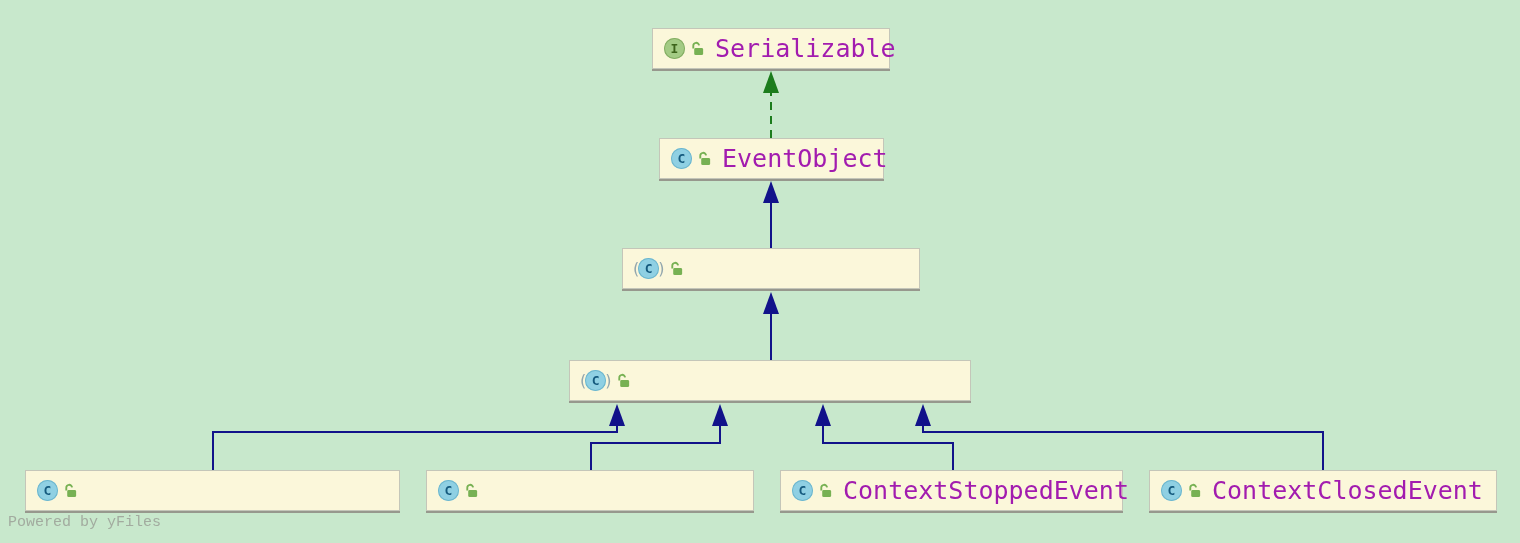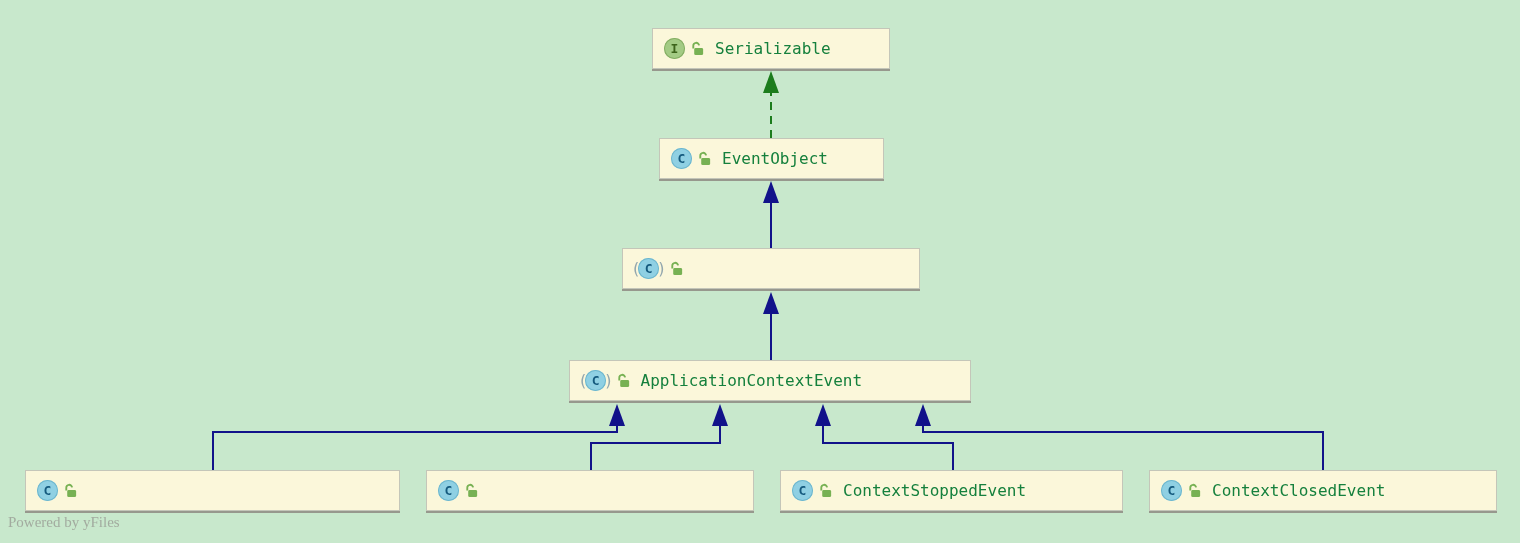--- a/index.html
+++ b/index.html
@@ -17,22 +17,22 @@
     background:#fbf7da;
     border:1px solid #c4c6b9;
     box-shadow:0 2px 0 #97988d;
     display:flex;
     align-items:center;
     padding-left:11px;
     box-sizing:border-box;
     white-space:nowrap;
   }
   .node .label{
-    font-size:16px;
-    color:#15803d;
+    font-size:25px;
+    color:#a21caf;
     margin-left:10px;
     letter-spacing:0;
   }
   .circ{
     width:21px;height:21px;border-radius:50%;
     display:flex;align-items:center;justify-content:center;
     font-weight:bold;font-size:13px;line-height:1;
     flex:0 0 auto;
   }
   .circ.cls{background:#8fd0e3;color:#155a7e;box-shadow:inset 0 0 0 1px #6db6cd;}
@@ -44,21 +44,21 @@
   .n0{left:652px;top:28px;width:238px;}
   .n1{left:659px;top:138px;width:225px;}
   .n2{left:622px;top:248px;width:298px;}
   .n3{left:569px;top:360px;width:402px;}
   .n4{left:25px; top:470px;width:375px;}
   .n5{left:426px;top:470px;width:328px;}
   .n6{left:780px;top:470px;width:343px;}
   .n7{left:1149px;top:470px;width:348px;}
   .watermark{
     position:absolute;left:8px;top:514px;
-    font-family:Liberation Serif, serif;
+    font-family:Liberation Mono, monospace;
     font-size:15px;color:#a2ab9f;
   }
 </style>
 </head>
 <body>
 
 <div class="canvas">
 
   <svg class="edges" xmlns="http://www.w3.org/2000/svg">
 
@@ -143,21 +143,20 @@
       <span class="paren">(</span>
         <span class="circ cls">C</span>
         <span class="paren">)</span>
     </span>
     <span class="lock">
       <svg width="15" height="15" viewBox="0 0 16 16">
         <path d="M3.5 8 V5.4 a3.1 3.1 0 0 1 6.2 -0.7" fill="none" stroke="#77b153" stroke-width="2"></path>
         <rect x="4.5" y="7.5" width="9.5" height="7.5" rx="1.5" fill="#77b153"></rect>
       </svg>
     </span>
-    <span class="label">ApplicationContextEvent</span>
   </div>
 
   <div class="node n4">
     <span class="kind">
       <span class="circ cls">C</span>
     </span>
     <span class="lock">
       <svg width="15" height="15" viewBox="0 0 16 16">
         <path d="M3.5 8 V5.4 a3.1 3.1 0 0 1 6.2 -0.7" fill="none" stroke="#77b153" stroke-width="2"></path>
         <rect x="4.5" y="7.5" width="9.5" height="7.5" rx="1.5" fill="#77b153"></rect>

